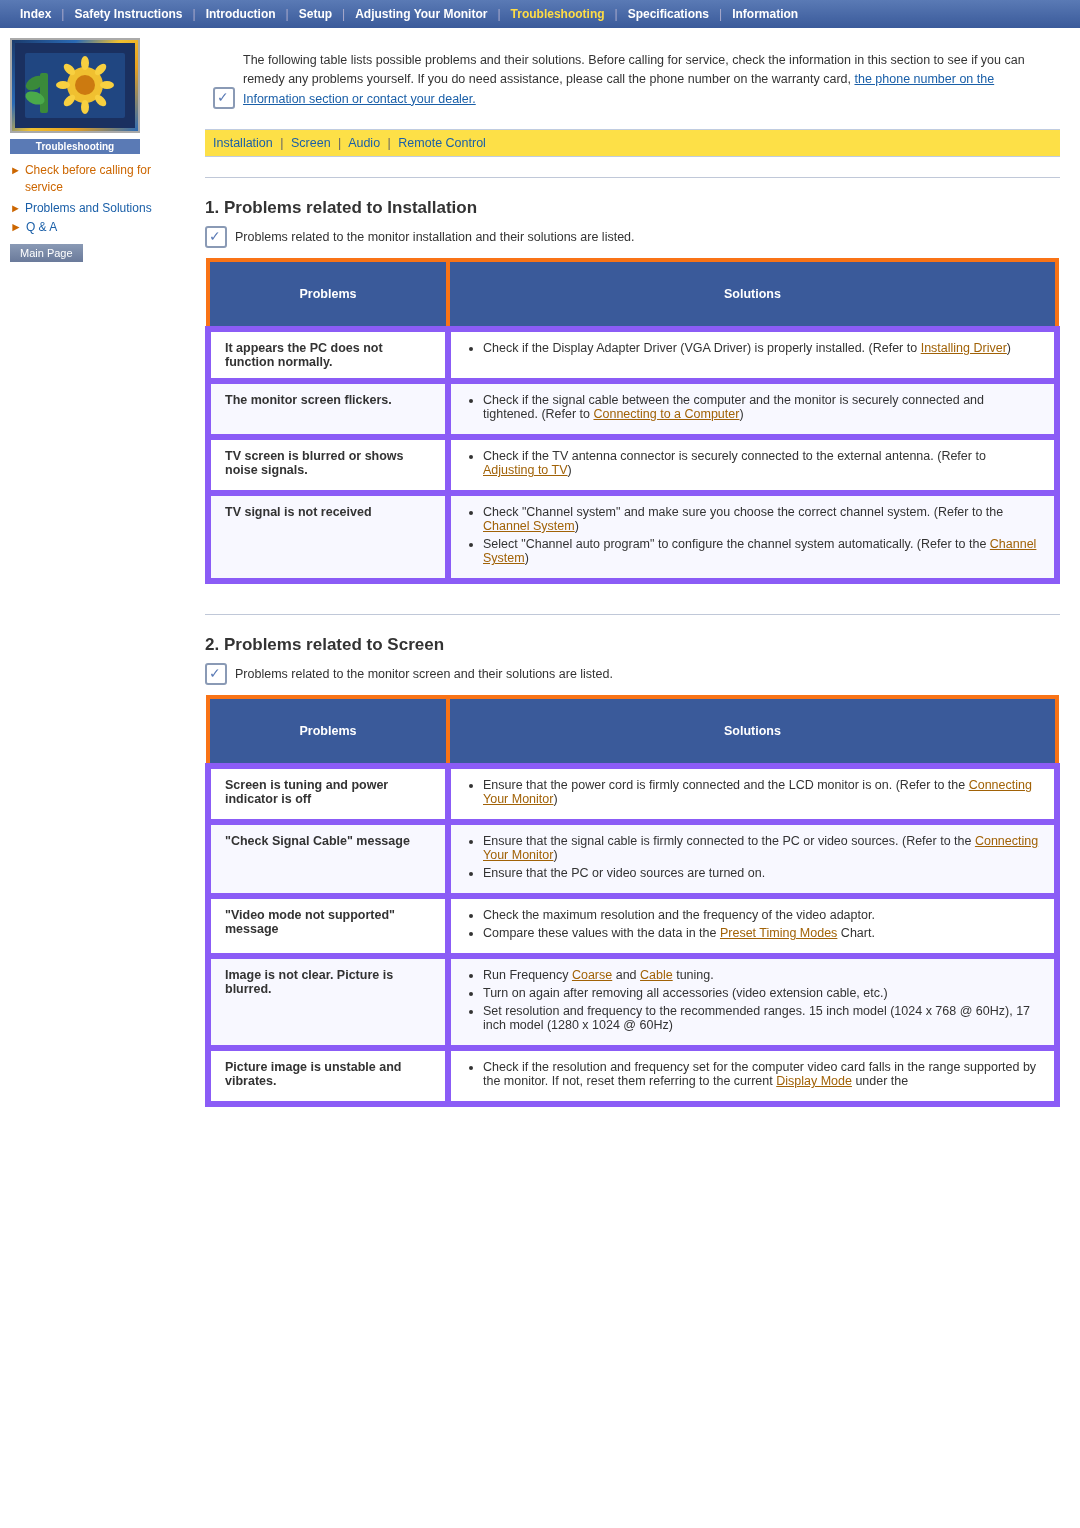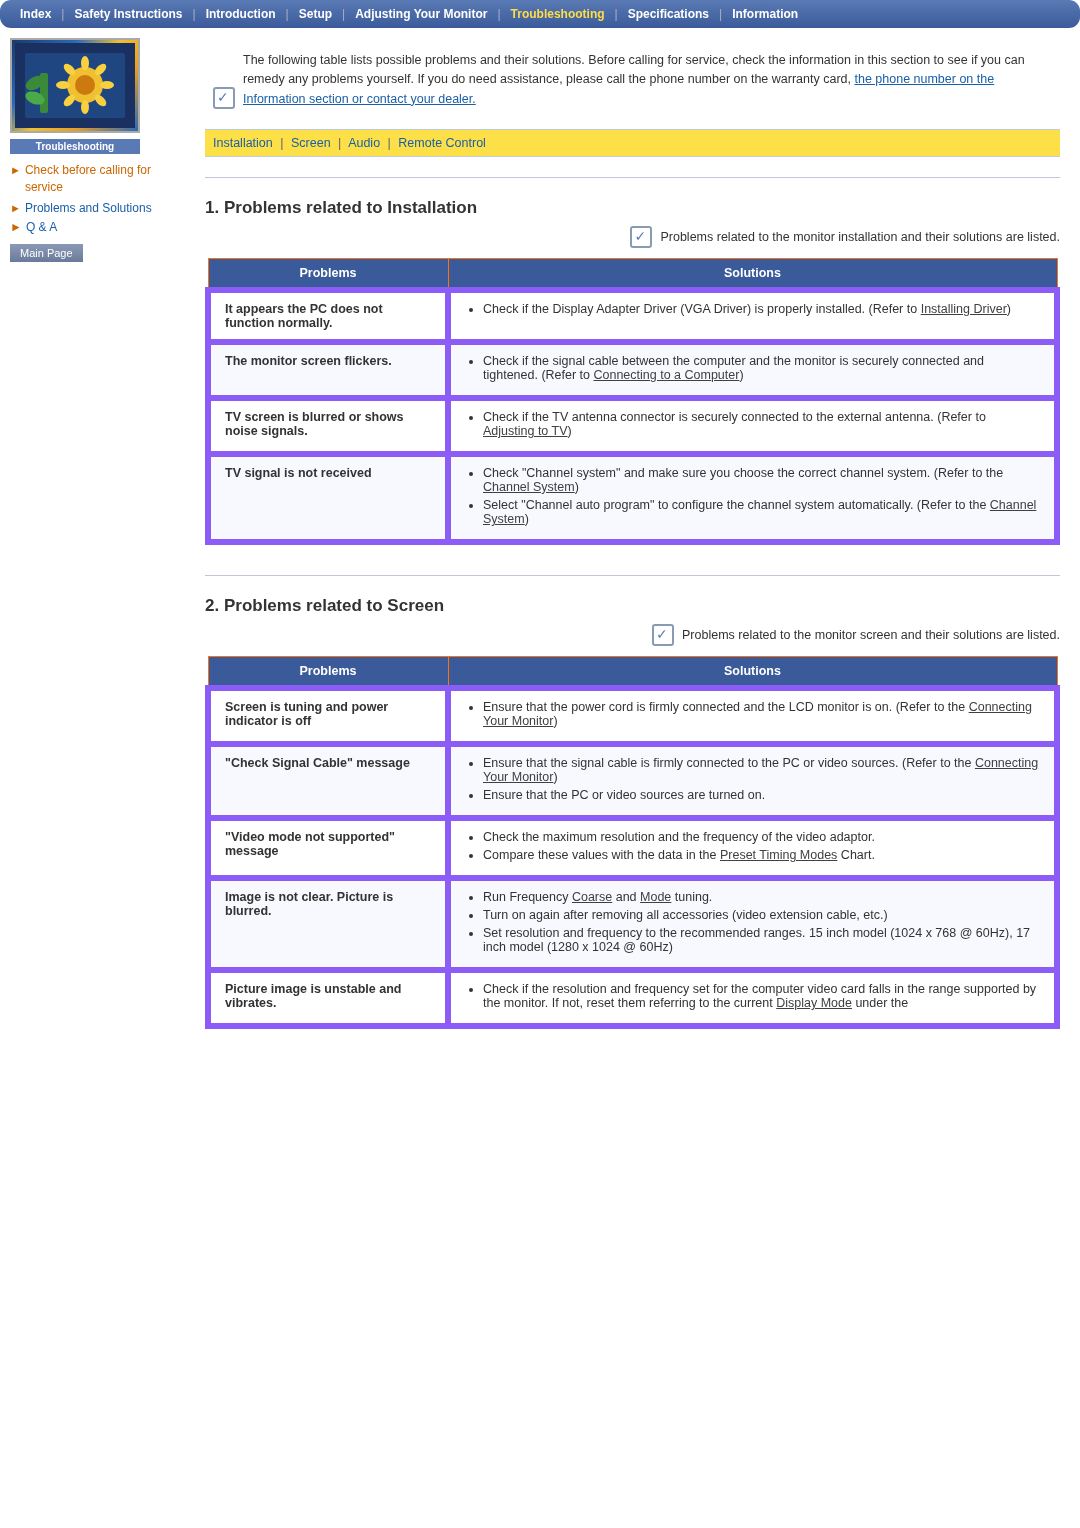--- a/index.html
+++ b/index.html
@@ -5,21 +5,20 @@
     * { margin: 0; padding: 0; box-sizing: border-box; }
     body { font-family: Arial, sans-serif; font-size: 13px; color: #333; background: #fff; width: 1080px; }
 
     
     .top-nav {
       background: linear-gradient(to bottom, #5a7ab5, #3a5a9a);
       display: flex;
       align-items: center;
       padding: 0 10px;
       height: 28px;
-      border-radius: 11px;
     }
     .top-nav a {
       color: #fff;
       text-decoration: none;
       font-size: 12px;
       font-weight: bold;
       padding: 0 10px;
     }
     .top-nav .separator { color: #aac; font-size: 12px; }
     .top-nav .active { color: #ffdd44; }
@@ -129,47 +128,46 @@
       color: #333;
       margin-bottom: 8px;
       margin-top: 8px;
     }
     .section-subtitle {
       display: flex;
       align-items: center;
       font-size: 12.5px;
       color: #333;
       margin-bottom: 10px;
-      justify-content: flex-end;
     }
 
     
     .problems-table {
       width: 100%;
       border-collapse: collapse;
       margin-bottom: 30px;
       font-size: 12.5px;
     }
     .problems-table th {
       background: #3a5a9a;
       color: #fff;
-      padding: 7px 14px;
+      padding: 25px 14px;
       font-weight: bold;
       text-align: center;
-      border: 1px solid #f97316;
+      border: 4px solid #f97316;
     }
     .problems-table td {
       padding: 9px 14px;
       vertical-align: top;
       border: 6px solid #8b5cf6;
     }
     .problems-table tr:nth-child(even) td { background: #f8f8ff; }
     .problems-table tr:nth-child(odd) td { background: #fff; }
     .problems-table .prob-col { font-weight: bold; width: 240px; }
-    .problems-table td a { color: #404040; }
+    .problems-table td a { color: #a16207; }
     .problems-table td ul { margin-left: 18px; }
     .problems-table td ul li { margin-bottom: 4px; }
 
     .section-divider { border: none; border-top: 1px solid #c0c8d8; margin: 20px 0; }
 
     
     .check-icon {
       display: inline-block;
       width: 22px;
       height: 22px;
@@ -372,21 +370,21 @@
             <ul>
               <li>Check the maximum resolution and the frequency of the video adaptor.</li>
               <li>Compare these values with the data in the <a href="#">Preset Timing Modes</a> Chart.</li>
             </ul>
           </td>
         </tr>
         <tr>
           <td class="prob-col">Image is not clear. Picture is blurred.</td>
           <td>
             <ul>
-              <li>Run Frequency <a href="#">Coarse</a> and <a href="#">Mode</a> tuning.</li>
+              <li>Run Frequency <a href="#">Coarse</a> and <a href="#">Cable</a> tuning.</li>
               <li>Turn on again after removing all accessories (video extension cable, etc.)</li>
               <li>Set resolution and frequency to the recommended ranges. 15 inch model (1024 x 768 @ 60Hz), 17 inch model (1280 x 1024 @ 60Hz)</li>
             </ul>
           </td>
         </tr>
         <tr>
           <td class="prob-col">Picture image is unstable and vibrates.</td>
           <td>
             <ul>
                 <li>Check if the resolution and frequency set for the computer video card falls in the range supported by the monitor. If not, reset them referring to the current <a href="#">Display Mode</a> under the</li>

